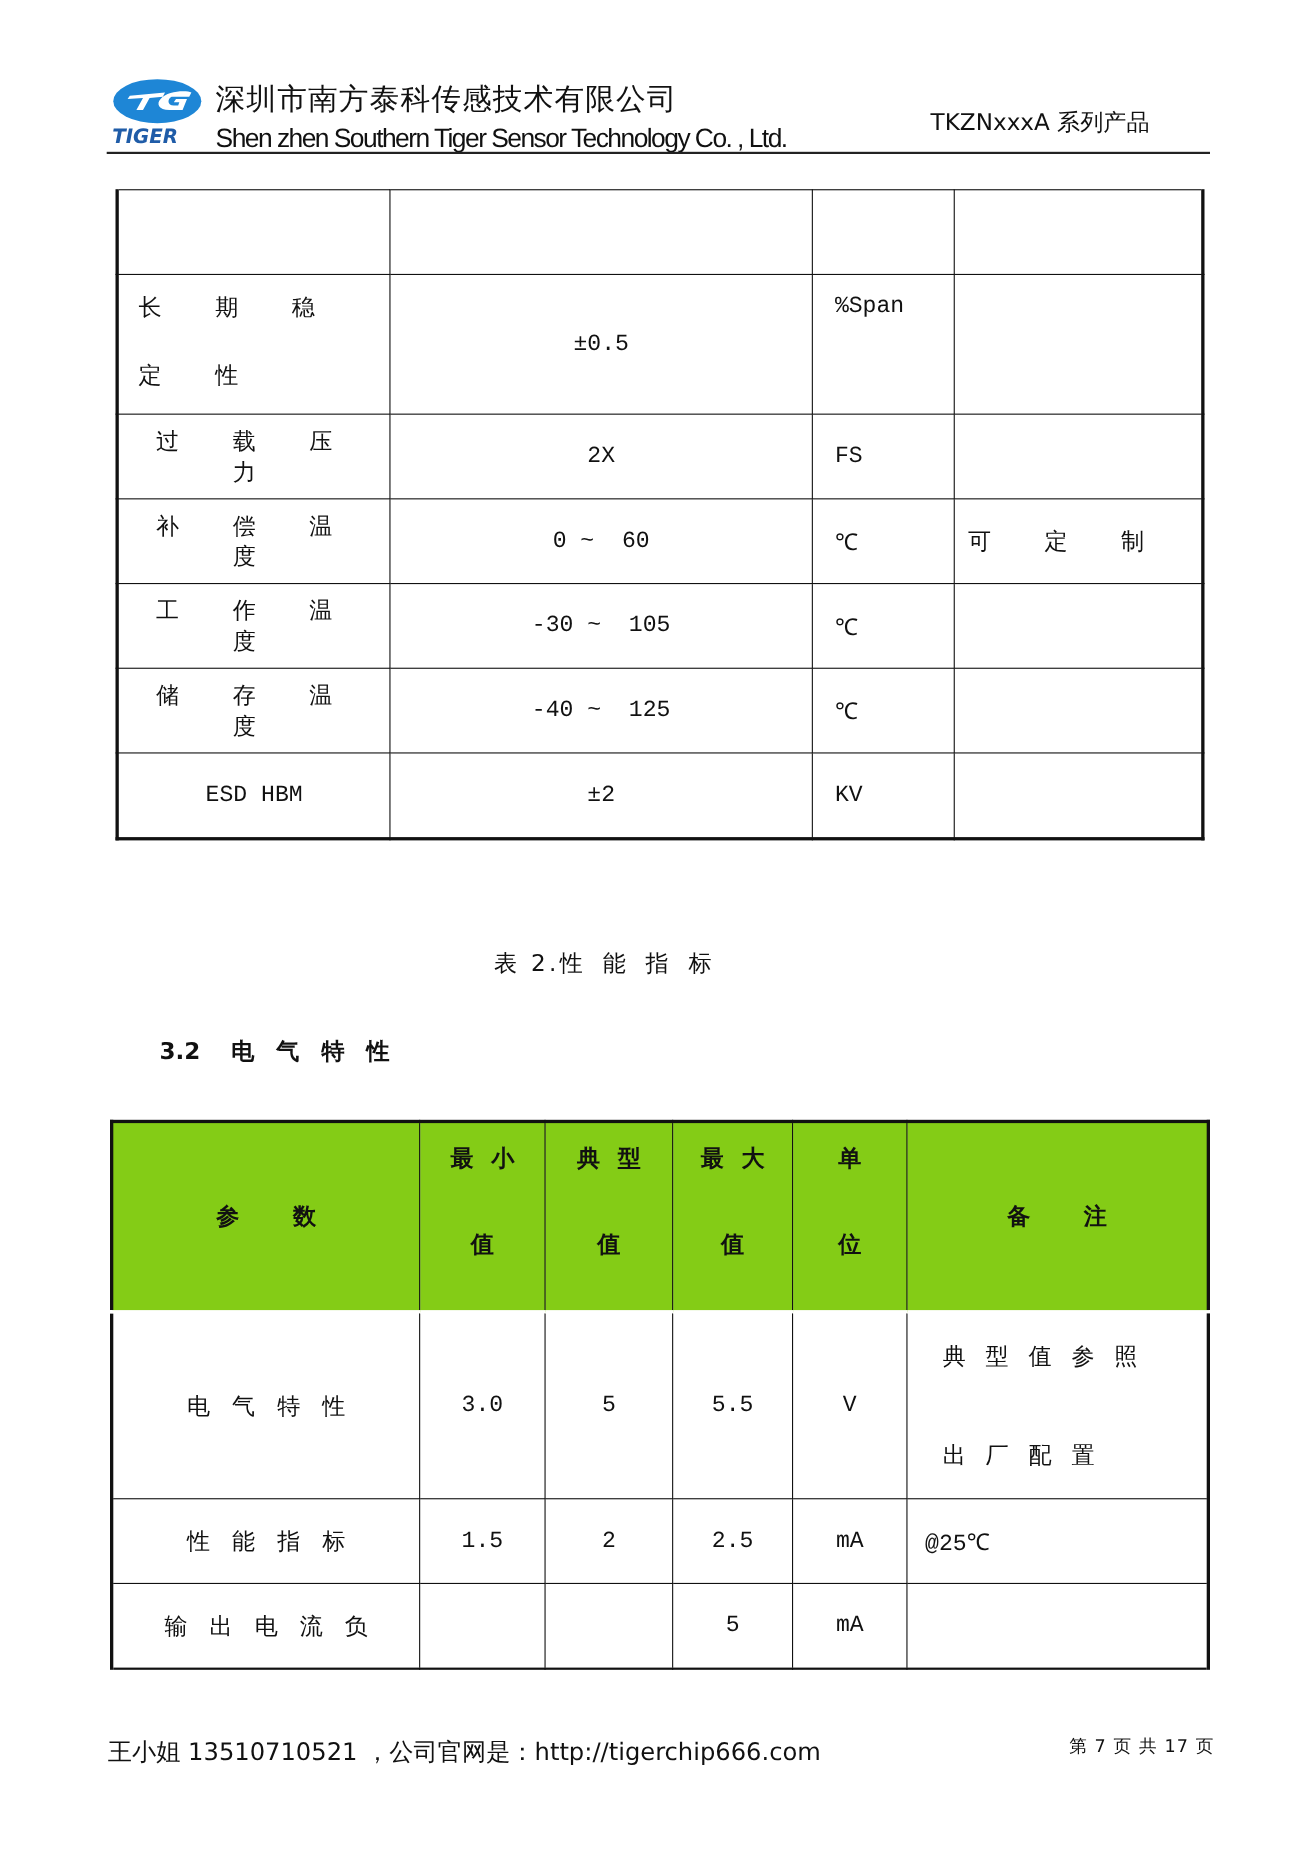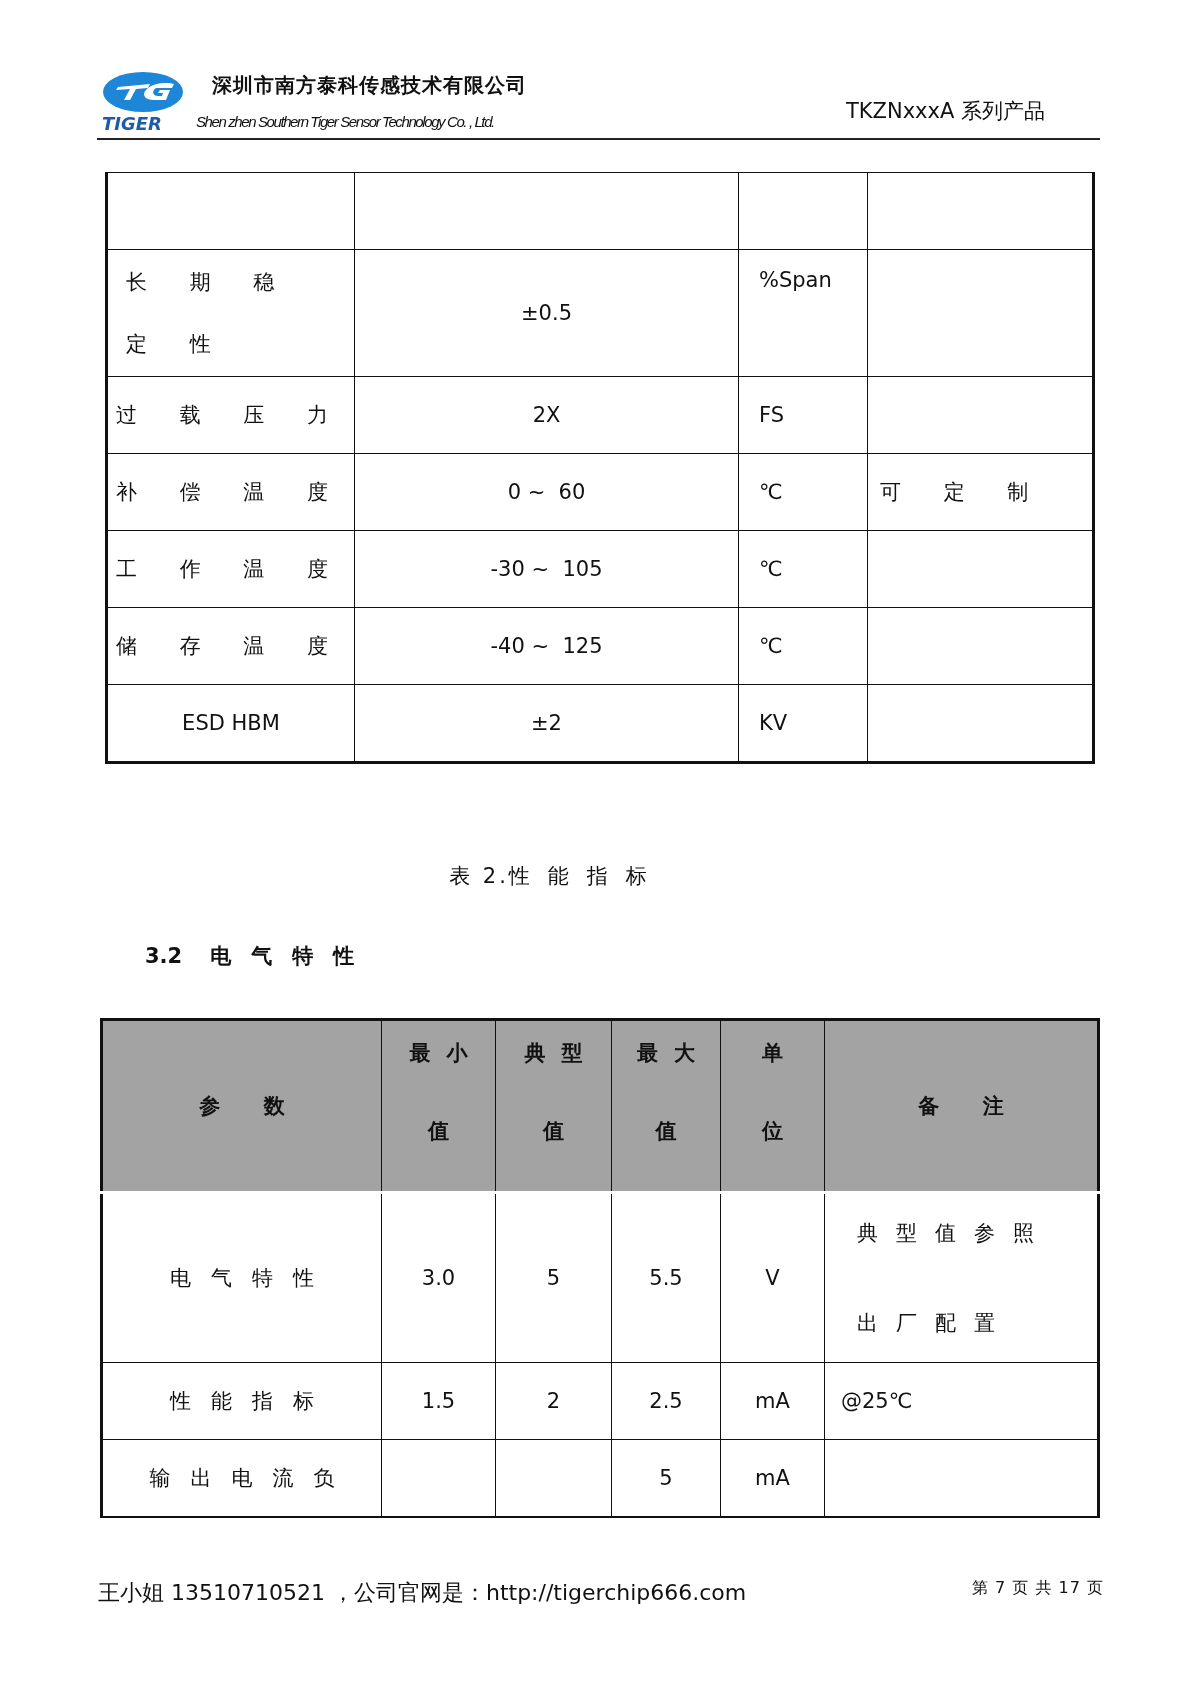--- a/index.html
+++ b/index.html
@@ -2,42 +2,42 @@
 <html><head>
 <meta charset="utf-8">
 <style>
   html, body { margin: 0; padding: 0; background: #ffffff; }
   body { width: 1190px; height: 1683px; position: relative; overflow: hidden;
          font-family: "DejaVu Sans", "Liberation Sans", sans-serif; color: #111; }
   .abs { position: absolute; }
 
   
   .logo { left: 100px; top: 70px; width: 86px; height: 64px; }
-  .company-cn { left: 196px; top: 72px; font-size: 20px; font-weight: bold; letter-spacing: 1px; white-space: nowrap; margin-left: 16px; }
-  .company-en { left: 196px; top: 113px; font-size: 15px; letter-spacing: -1.4px; white-space: nowrap; font-family: "Liberation Sans", sans-serif; font-style: italic; }
+  .company-cn { left: 196px; top: 72px; font-size: 27px; font-weight: normal; letter-spacing: 1px; white-space: nowrap; }
+  .company-en { left: 196px; top: 113px; font-size: 24px; letter-spacing: -1.4px; white-space: nowrap; font-family: "Liberation Sans", sans-serif; }
   .product-line { left: 846px; top: 97px; font-size: 21px; white-space: nowrap; }
   .header-rule { left: 97px; top: 138px; width: 1003px; height: 2px; background: #222; }
 
   
   table { border-collapse: collapse; table-layout: fixed; position: absolute; }
-  td { border: 1.3px solid #111; padding: 0; font-size: 21px; vertical-align: middle; }
+  td { border: 1.3px solid #111; padding: 0; font-size: 21px; vertical-align: middle; font-family: Liberation Mono, monospace; }
   .t1 { left: 105px; top: 172px; width: 987px; border: 3px solid #111; border-top: 1.5px solid #111; border-left-width: 3px; }
   .t1 td { height: 76px; }
   .t1 .c-param { text-align: center; letter-spacing: 18px; }
   .t1 .c-val { text-align: center; }
   .t1 .c-unit { text-align: left; padding-left: 20px; }
   .t1 .c-note { text-align: left; padding-left: 12px; letter-spacing: 18px; }
 
   .caption { left: 0; width: 1114px; top: 862px; text-align: center; font-size: 21px; letter-spacing: 3px; }
   .caption span.sp { letter-spacing: 18px; }
   .section-heading { left: 145px; top: 942px; font-size: 21px; font-weight: bold; white-space: nowrap; }
   .section-heading .lbl { margin-left: 28px; letter-spacing: 20px; }
 
   .t2 { left: 100px; top: 1018px; width: 997px; border: 3px solid #111; border-bottom-width: 2px; }
-  .t2 .hdr td { background: #a3a3a3; height: 170px; font-weight: bold; font-size: 21px; text-align: center; border-bottom: 3px solid #fff; }
+  .t2 .hdr td { background: #84cc16; height: 170px; font-weight: bold; font-size: 21px; text-align: center; border-bottom: 3px solid #fff; }
   .t2 .hdr td.two { vertical-align: top; }
   .t2 .hdr .two-top { display: block; margin-top: 18px; letter-spacing: 16px; padding-left: 16px; }
   .t2 .hdr .two-bot { display: block; margin-top: 50px; }
   .t2 .hdr .single { letter-spacing: 18px; padding-left: 18px; }
   .t2 .body td { text-align: center; font-size: 21px; }
   .t2 .body td.p { letter-spacing: 20px; padding-left: 20px; }
   .t2 .body td.note { text-align: left; padding-left: 32px; letter-spacing: 18px; }
   .t2 .body td.note-plain { text-align: left; padding-left: 16px; letter-spacing: 0; margin-top: 43px; }
   .r-volt td { height: 168px; }
   .r-cur td { height: 76px; }

